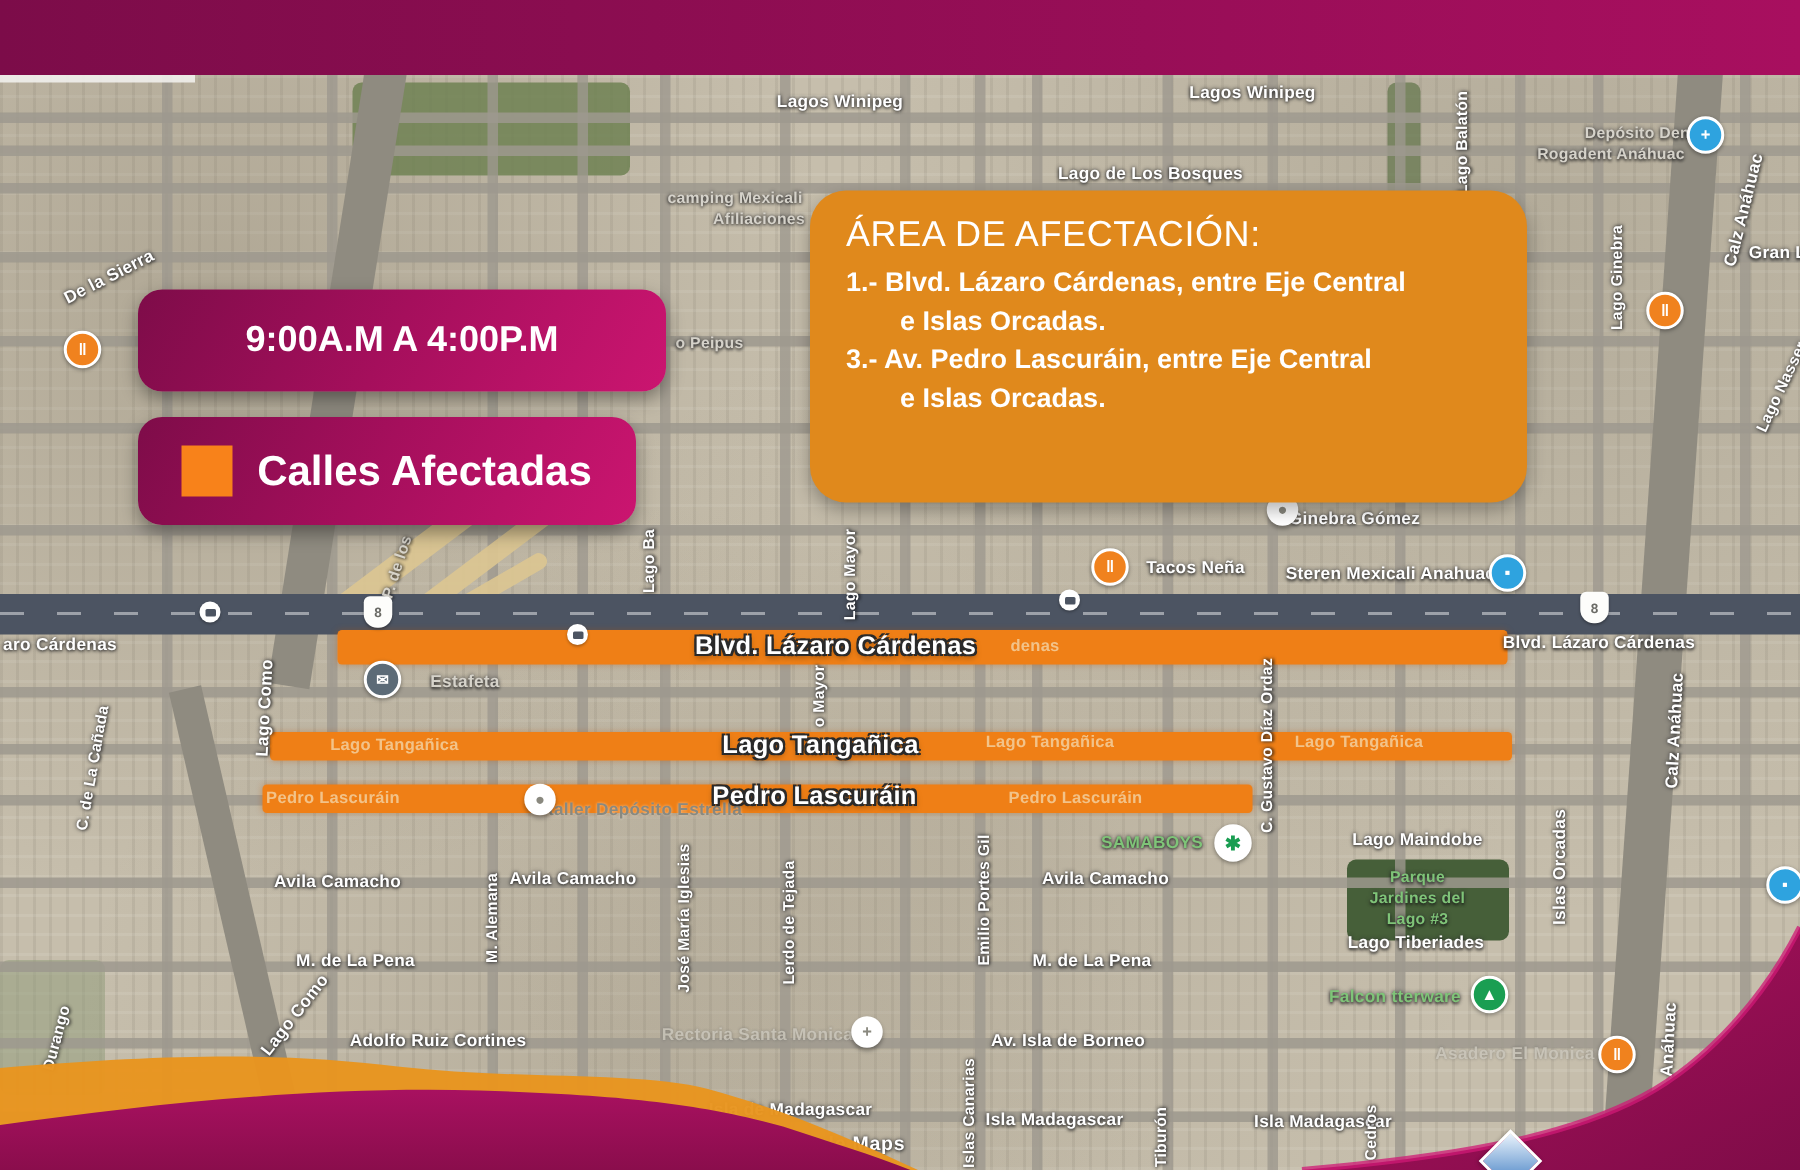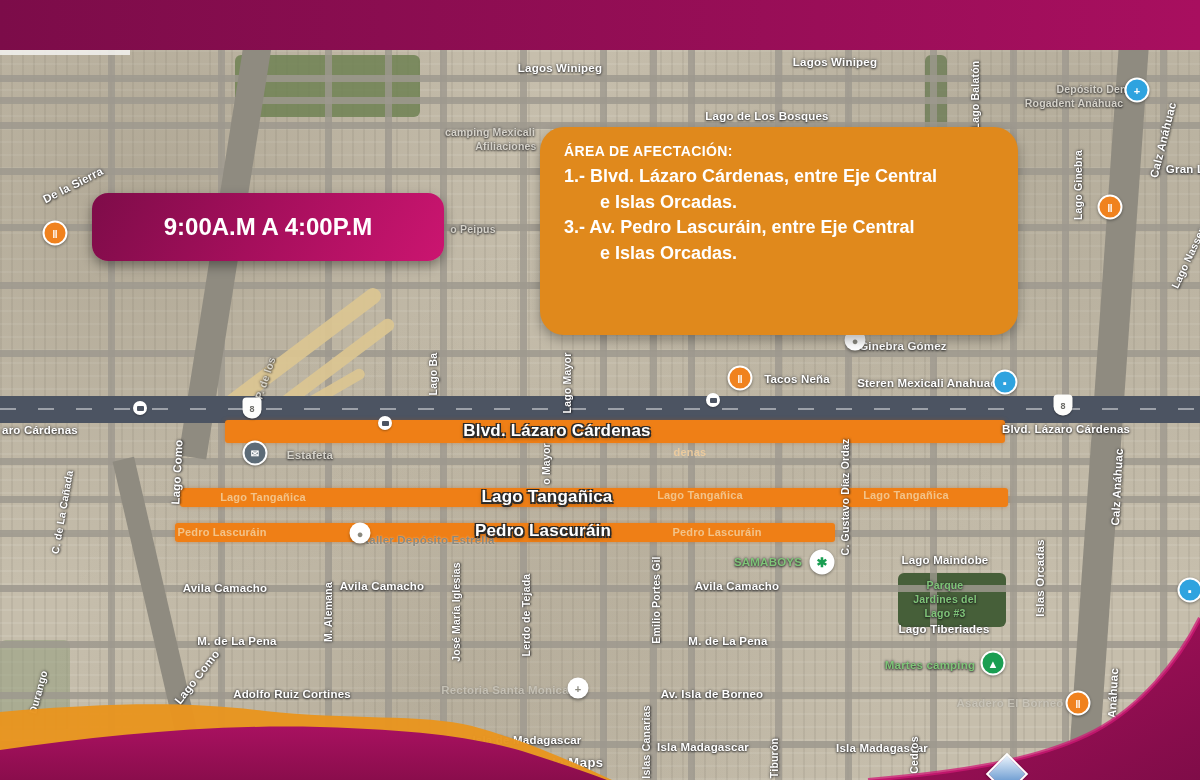--- a/index.html
+++ b/index.html
@@ -64,21 +64,21 @@
   .mgbox{position:absolute;border-radius:16px;z-index:40;color:#fff;text-align:center;
       background:linear-gradient(118deg,#7e0c49 0%,#a50f5c 48%,#cb1570 100%);
       box-shadow:0 5px 12px rgba(0,0,0,.38);display:flex;flex-direction:column;justify-content:center;align-items:center;}
   #box1{left:92px;top:118px;width:342px;height:62px;font-weight:800;font-size:16.5px;line-height:21px;letter-spacing:.2px;}
   #box2{left:92px;top:193px;width:352px;height:68px;font-weight:800;font-size:24px;line-height:30px;}
   #box3{left:92px;top:278px;width:332px;height:72px;flex-direction:row;gap:16px;font-weight:800;font-size:28px;}
   #legend-square{width:34px;height:34px;background:#f8821a;}
   #areabox{position:absolute;left:540px;top:127px;width:478px;height:208px;box-sizing:border-box;
       background:#e0891c;border-radius:24px;z-index:40;color:#fff;padding:16px 20px 10px 24px;
       box-shadow:0 5px 12px rgba(0,0,0,.3);}
-  #areabox h2{margin:0 0 5px 0;font-size:14px;font-weight:700;letter-spacing:.4px;}
+  #areabox h2{margin:0 0 5px 0;font-size:24px;font-weight:400;letter-spacing:.4px;}
   .aitem{font-size:18px;font-weight:700;line-height:25.5px;}
   .aitem .l2{display:block;padding-left:36px;}
   
   #waves{position:absolute;inset:0;z-index:30;pointer-events:none;}
   #diamond{position:absolute;left:992px;top:759px;width:26px;height:26px;transform:rotate(45deg);
       background:linear-gradient(135deg,#eaf3fc,#3a79c0);border:2px solid #fff;z-index:32;
       box-shadow:0 1px 3px rgba(0,0,0,.3);}
   #topstrip{position:absolute;left:0;top:50px;width:130px;height:5px;background:#f1f0ec;opacity:.9;z-index:5;}
 </style>
 </head>
@@ -155,21 +155,21 @@
   <div class="ml" style="left:1163px;top:140px;--r:-76deg">Calz Anáhuac</div>
   <div class="ml sm" style="left:1188px;top:258px;--r:-65deg">Lago Nasser</div>
   <div class="ml" style="left:73px;top:185px;--r:-27deg">De la Sierra</div>
   <div class="ml" style="left:166px;top:233px">Wing Go</div>
   <div class="ml sm grey" style="left:473px;top:229px">o Peipus</div>
   <div class="ml" style="left:903px;top:346px">Ginebra Gómez</div>
   <div class="ml" style="left:797px;top:379px">Tacos Neña</div>
   <div class="ml" style="left:927px;top:383px">Steren Mexicali Anahuac</div>
   <div class="ml" style="left:1066px;top:429px">Blvd. Lázaro Cárdenas</div>
   <div class="ml" style="left:40px;top:430px">aro Cárdenas</div>
-  <div class="ml inbar" style="left:690px;top:452px">denas</div>
+  <div class="ml inbar" style="left:690px;top:431px">denas</div>
   <div class="ml grey" style="left:310px;top:455px">Estafeta</div>
   <div class="ml sm grey" style="left:265px;top:378px;--r:-72deg">P. de los</div>
   <div class="ml sm" style="left:433px;top:374px;--r:-90deg">Lago Ba</div>
   <div class="ml sm" style="left:567px;top:383px;--r:-90deg">Lago Mayor</div>
   <div class="ml sm" style="left:546px;top:464px;--r:-90deg">o Mayor</div>
   <div class="ml" style="left:177px;top:472px;--r:-87deg">Lago Como</div>
   <div class="ml" style="left:197px;top:677px;--r:-52deg">Lago Como</div>
   <div class="ml sm" style="left:62px;top:512px;--r:-80deg">C. de La Cañada</div>
   <div class="ml sm" style="left:38px;top:692px;--r:-75deg">Durango</div>
   <div class="ml dgrey" style="left:430px;top:540px">taller Depósito Estrella</div>
@@ -189,27 +189,27 @@
   <div class="ml sm" style="left:656px;top:600px;--r:-90deg">Emilio Portes Gil</div>
   <div class="ml" style="left:292px;top:694px">Adolfo Ruiz Cortines</div>
   <div class="ml faint" style="left:505px;top:690px">Rectoria Santa Monica</div>
   <div class="ml" style="left:712px;top:694px">Av. Isla de Borneo</div>
   <div class="ml" style="left:527px;top:740px">Isla de Madagascar</div>
   <div class="ml" style="left:703px;top:747px">Isla Madagascar</div>
   <div class="ml" style="left:882px;top:748px">Isla Madagascar</div>
   <div class="ml sm" style="left:646px;top:742px;--r:-90deg">Islas Canarias</div>
   <div class="ml sm" style="left:774px;top:758px;--r:-90deg">Tiburón</div>
   <div class="ml sm" style="left:914px;top:755px;--r:-90deg">Cedros</div>
-  <div class="ml faint" style="left:1010px;top:703px">Asadero El Borneo</div>
+  <div class="ml faint" style="left:1010px;top:703px">Asadero El Monica</div>
   <div class="ml" style="left:945px;top:560px">Lago Maindobe</div>
   <div class="ml green sm" style="left:945px;top:585px">Parque</div>
   <div class="ml green sm" style="left:945px;top:599px">Jardines del</div>
   <div class="ml green sm" style="left:945px;top:613px">Lago #3</div>
   <div class="ml" style="left:944px;top:629px">Lago Tiberiades</div>
-  <div class="ml green" style="left:930px;top:665px">Martes camping</div>
+  <div class="ml green" style="left:930px;top:665px">Falcon tterware</div>
   <div class="ml inbar" style="left:263px;top:497px">Lago Tangañica</div>
   <div class="ml inbar" style="left:700px;top:495px">Lago Tangañica</div>
   <div class="ml inbar" style="left:906px;top:495px">Lago Tangañica</div>
   <div class="ml inbar" style="left:222px;top:532px">Pedro Lascuráin</div>
   <div class="ml inbar" style="left:717px;top:532px">Pedro Lascuráin</div>
   <div class="ml" style="left:560px;top:762px;font-size:13px;letter-spacing:.5px;">Google Maps</div>
 
   <div class="bold-street" style="left:557px;top:431px">Blvd. Lázaro Cárdenas</div>
   <div class="bold-street" style="left:547px;top:497px">Lago Tangañica</div>
   <div class="bold-street" style="left:543px;top:531px">Pedro Lascuráin</div>
@@ -258,20 +258,24 @@
   </svg>
   <div id="diamond"></div>
 
   <div id="topbar"></div>
 
 
   <div class="mgbox" id="box2">
     <div>9:00A.M A 4:00P.M</div>
   </div>
 
+  <div class="mgbox" id="box3">
+    <div id="legend-square"></div>
+    <div>Calles Afectadas</div>
+  </div>
 
   <div id="areabox">
     <h2>ÁREA DE AFECTACIÓN:</h2>
     <div class="aitem">
       <span class="l1">1.- Blvd. Lázaro Cárdenas, entre Eje Central</span>
     </div>
     <div class="aitem">
       <span class="l2">e Islas Orcadas.</span>
     </div>
     <div class="aitem">

